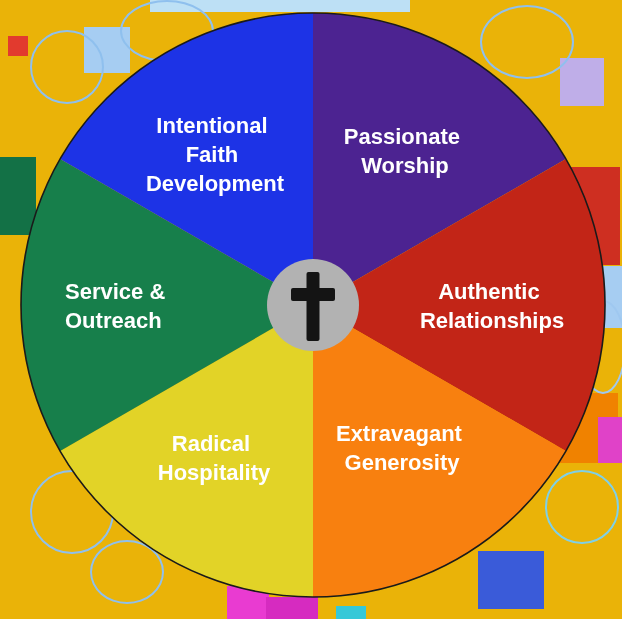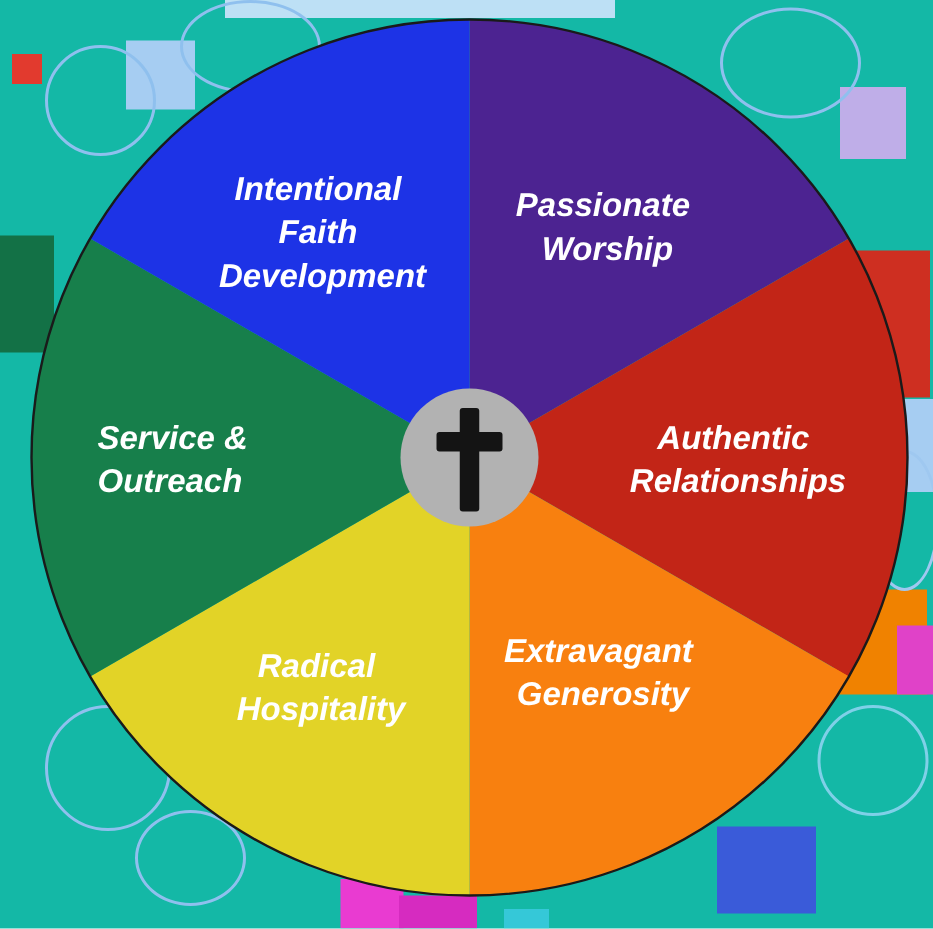--- a/index.html
+++ b/index.html
@@ -1,22 +1,21 @@
 <!DOCTYPE html>
 <html><head>
 <meta charset="utf-8">
 <style>
   html,body{margin:0;padding:0;background:#ffffff;}
   #stage{
     position:relative;
     width:622px;height:619px;
-    background:#14b8a6;
+    background:#eab308;
     overflow:hidden;
     font-family:"Liberation Sans", sans-serif;
-    font-style:italic;
   }
   .artifact{position:absolute;}
   .swirl{
     position:absolute;
     border:2px solid #8fc0ee;
     border-radius:50%;
     background:transparent;
   }
   #wheel-svg{position:absolute;left:0;top:0;z-index:2;}
   .wedge{stroke:none;}

